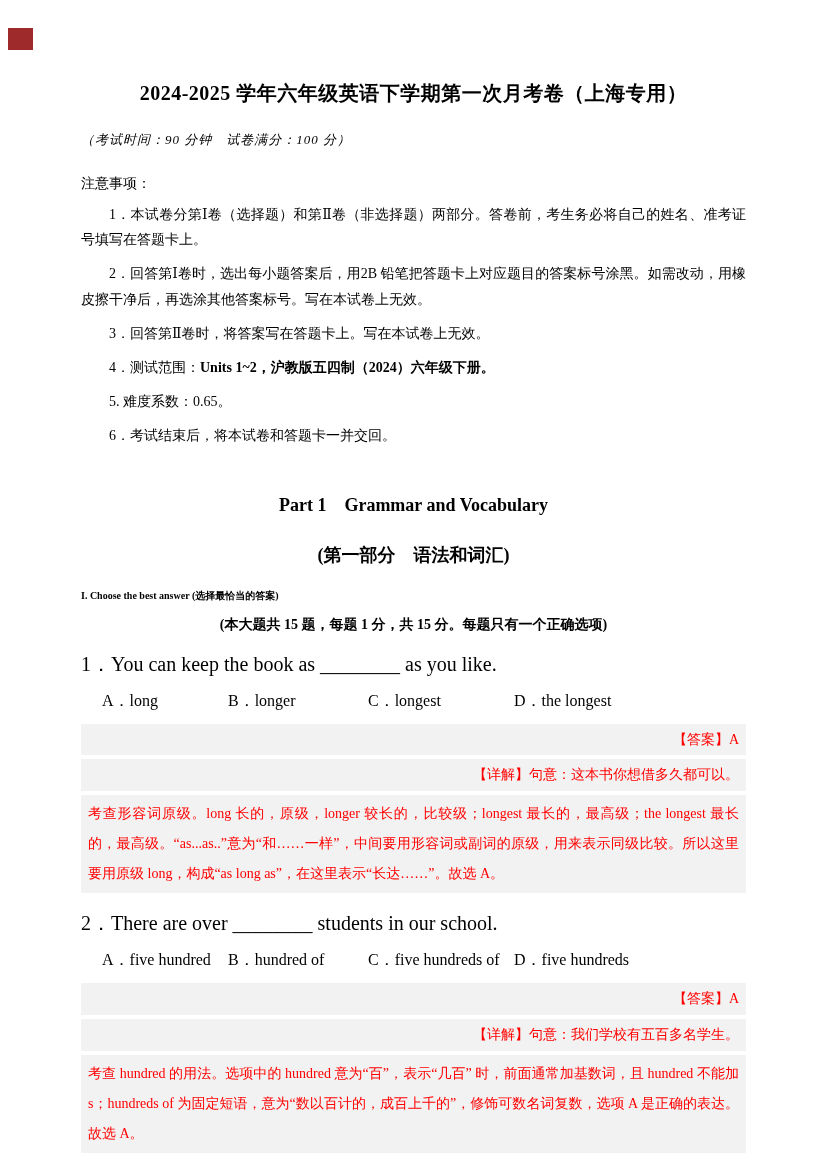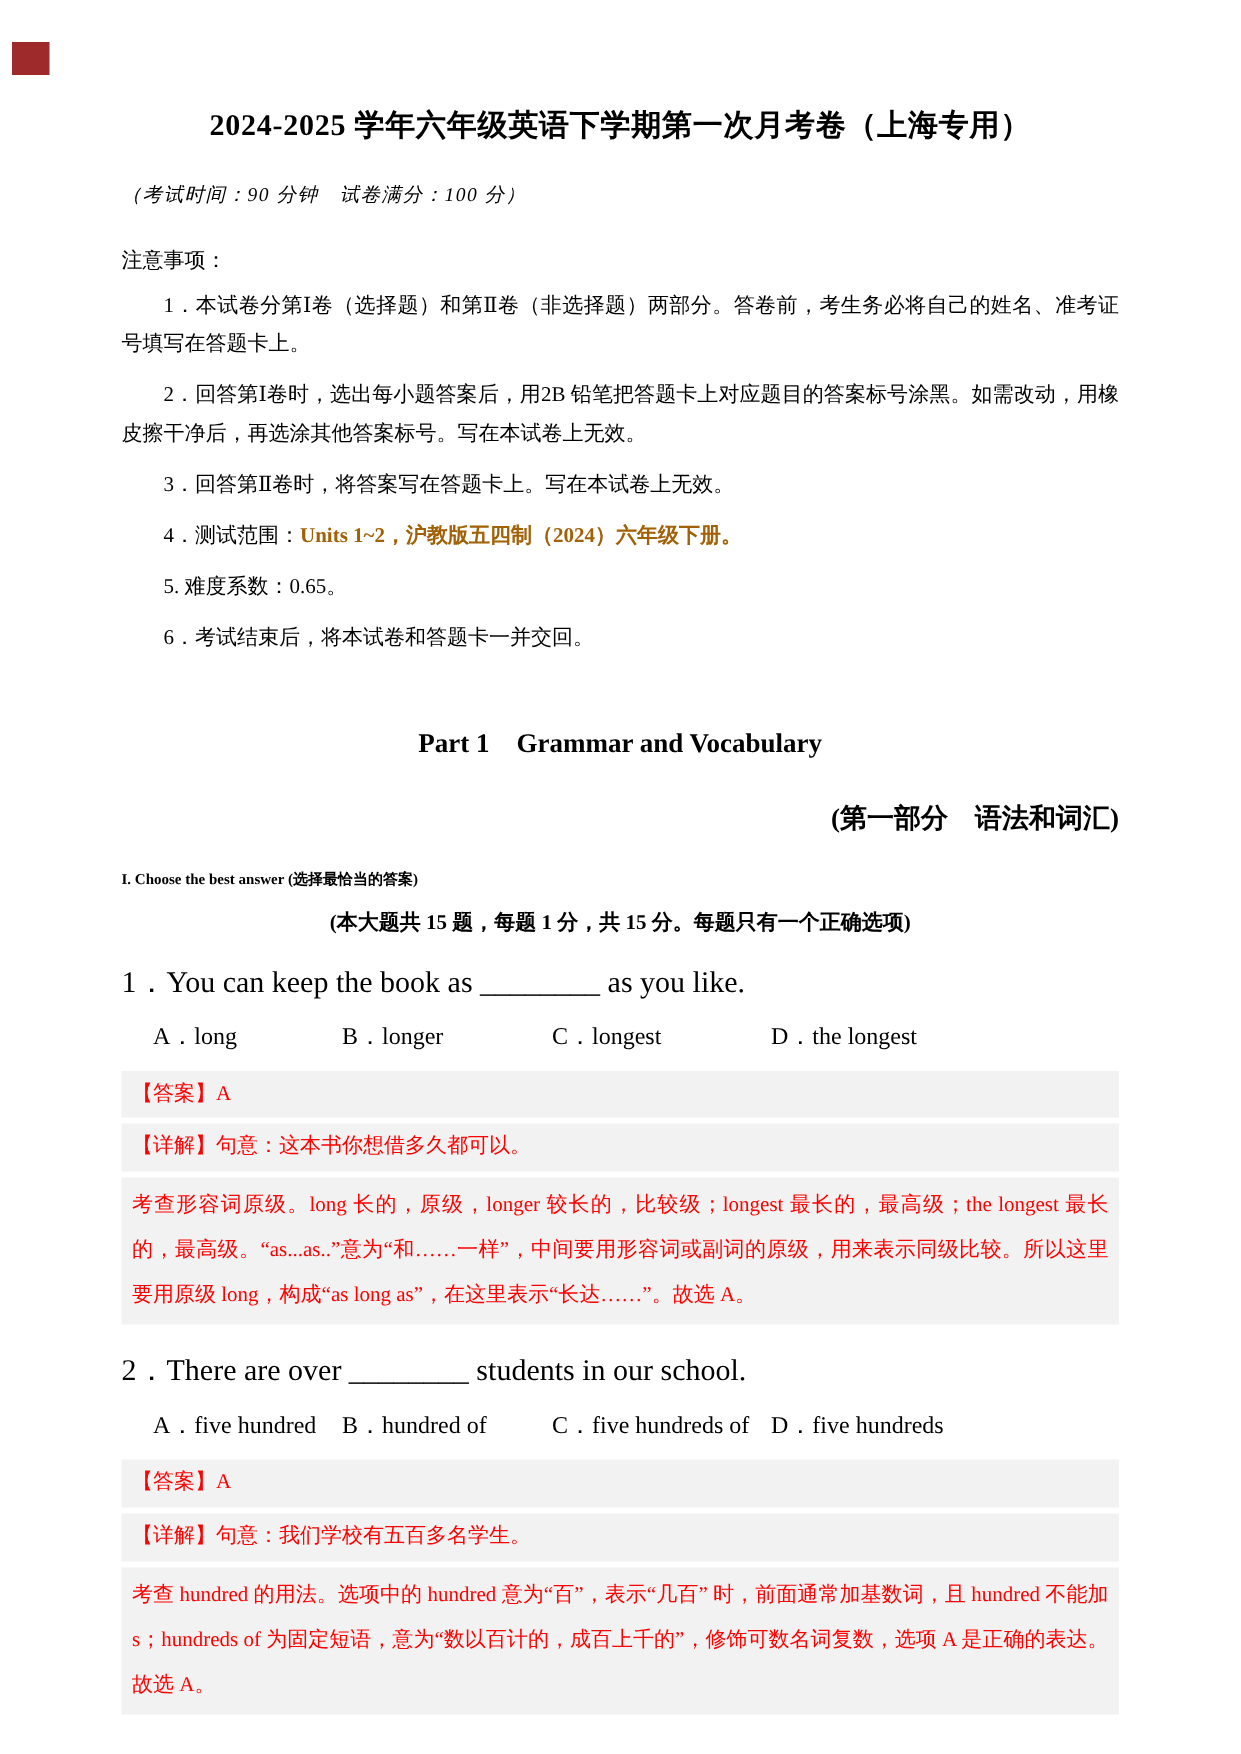--- a/index.html
+++ b/index.html
@@ -21,53 +21,53 @@
     left: 8px;
     top: 28px;
     width: 25px;
     height: 22px;
     background: #9e2a2b;
   }
   .title {
     font-size: 20px;
     font-weight: bold;
     text-align: center;
-    margin-top: 12px;
+    margin-top: 22px;
     letter-spacing: 0.5px;
   }
   .subtitle {
     font-size: 13px;
     font-style: italic;
     text-align: left;
     margin-top: 24px;
     letter-spacing: 1px;
   }
   .notes-heading {
     font-size: 14px;
     margin-top: 26px;
   }
   .note {
     font-size: 14px;
     line-height: 1.8;
     text-indent: 2em;
     margin-top: 9px;
     text-align: justify;
   }
-  .red-bold { color: #a16207; font-weight: bold; }
+  .red-bold { color: #000000; font-weight: bold; }
   .part-title {
     font-size: 18px;
     font-weight: bold;
     text-align: center;
     margin-top: 46px;
     white-space: pre-wrap;
   }
   .part-subtitle {
     font-size: 18px;
     font-weight: bold;
-    text-align: right;
+    text-align: center;
     margin-top: 27px;
   }
   .section-heading {
     font-size: 10px;
     font-weight: bold;
     margin-top: 22px;
   }
   .section-scoring {
     font-size: 14px;
     font-weight: bold;
@@ -89,20 +89,21 @@
   .opt-c { width: 146px; }
   .opt-d { flex: 1; }
   .answer-block { margin-top: 12px; }
   .ans-line {
     background: #f2f2f2;
     color: #ff0000;
     font-size: 14px;
     padding: 4px 7px;
     margin-bottom: 4px;
     line-height: 1.7;
+    text-align: right;
   }
   .ans-line.explanation {
     line-height: 2.15;
     text-align: justify;
   }
 </style>
 </head>
 <body>
 
 <div class="page">

